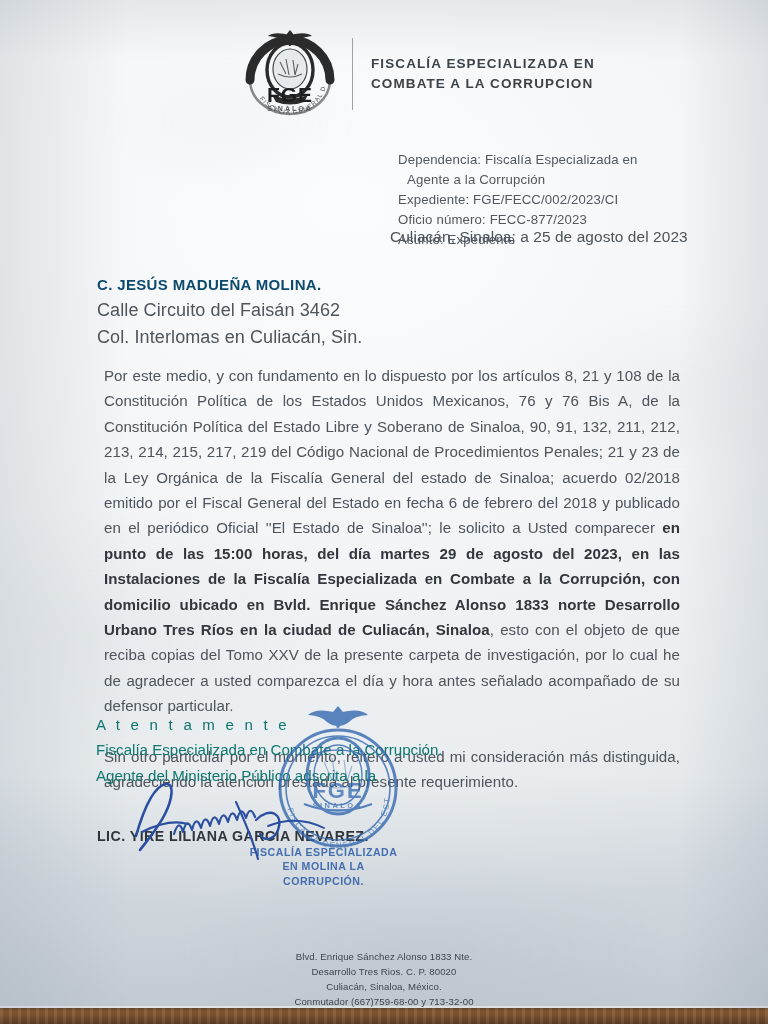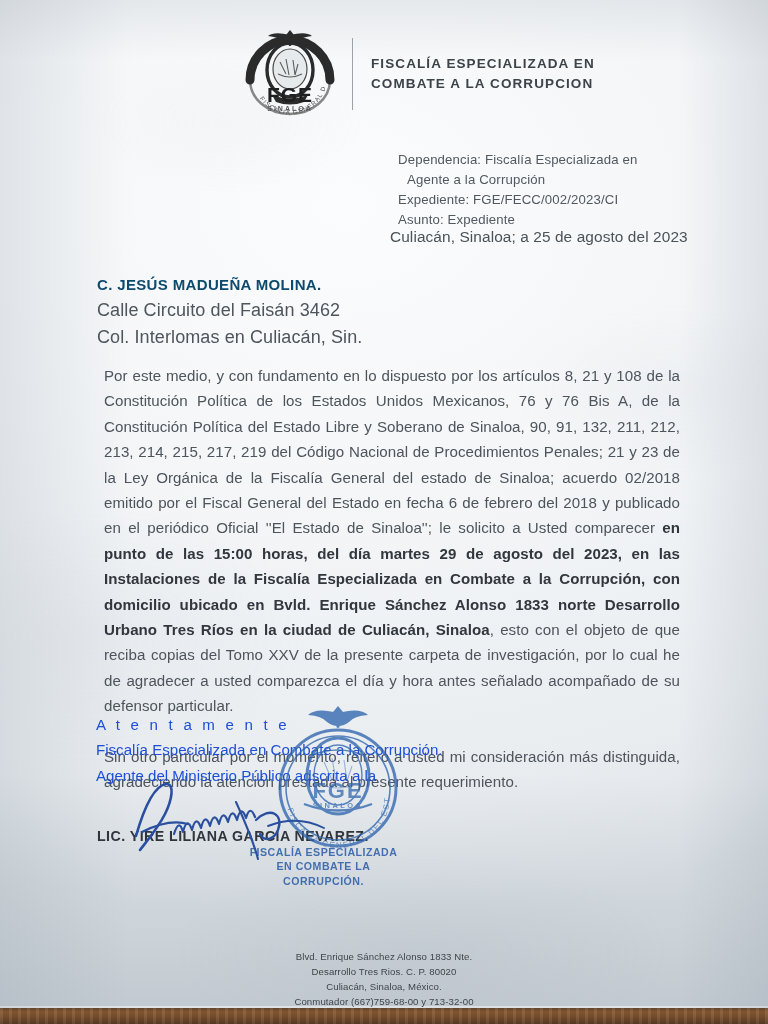--- a/index.html
+++ b/index.html
@@ -166,21 +166,21 @@
   .body p { margin: 8px; }
   .body p + p { margin-top: 25px; }
 
   
   .closing {
     position: absolute;
     left: 96px;
     top: 712px;
     font-size: 15.1px;
     line-height: 25.4px;
-    color: #1d4ed8;
+    color: #0f766e;
   }
   .closing .aten { letter-spacing: 3.2px; }
   .signer {
     position: absolute;
     left: 97px;
     top: 828px;
     font-size: 14.2px;
     font-weight: 700;
     letter-spacing: .45px;
     color: #2f353b;
@@ -289,20 +289,21 @@
       <div class="lh-divider"></div>
 
       <div class="lh-text">FISCALÍA ESPECIALIZADA EN
 COMBATE A LA CORRUPCION</div>
     </div>
 
     <div class="meta">
       <div>Dependencia:  Fiscalía Especializada en</div>
       <div class="indent">Agente a la Corrupción</div>
       <div>Expediente: FGE/FECC/002/2023/CI</div>
+      <div>Oficio número: FECC-877/2023</div>
       <div>Asunto: Expediente</div>
     </div>
     <div class="meta-place">Culiacán, Sinaloa; a 25 de agosto del 2023</div>
 
     <div class="addressee">
       <div class="name">C. JESÚS MADUEÑA MOLINA.</div>
       <div class="line">Calle Circuito del Faisán 3462</div>
       <div class="line">Col. Interlomas en Culiacán, Sin.</div>
     </div>
 
@@ -343,21 +344,21 @@
         <defs>
           <path id="stampArc" d="M 28 96 a 52 52 0 0 0 104 0" fill="none"></path>
         </defs>
         <text font-family="Liberation Sans, sans-serif" font-size="8" fill="#3066ae" opacity=".85" letter-spacing="1.6">
           <textPath href="#stampArc" startOffset="8%">FISCALIA GENERAL DEL ESTADO</textPath>
         </text>
       </svg>
     </div>
 
     <div class="stamp-text">FISCALÍA ESPECIALIZADA
-EN COMBATE LA
+EN MOLINA LA
 CORRUPCIÓN.</div>
 
     <div class="signature">
       <svg viewBox="0 0 230 80" width="230" height="80" aria-hidden="true">
         <g fill="none" stroke="#2a4fa0" stroke-linecap="round" stroke-linejoin="round">
           <path d="M18 56 C 26 28, 36 6, 48 4 C 57 3, 54 20, 47 34 C 40 48, 28 62, 22 70" stroke-width="2.6"></path>
           <path d="M24 52 C 40 44, 56 40, 70 44" stroke-width="2.2"></path>
           <path d="M56 54 q5 -16 9 -2 q4 -16 9 -2 q4 -16 9 -2 q4 -16 9 -2 q4 -16 9 -2 q4 -16 9 -2 q4 -16 9 -2 q4 -16 9 -2 q4 -14 9 -1" stroke-width="2.2"></path>
           <path d="M138 40 C 152 26, 166 34, 160 50 C 156 60, 146 62, 142 54" stroke-width="2.3"></path>
           <path d="M118 22 C 128 44, 136 64, 140 79" stroke-width="2.1"></path>

